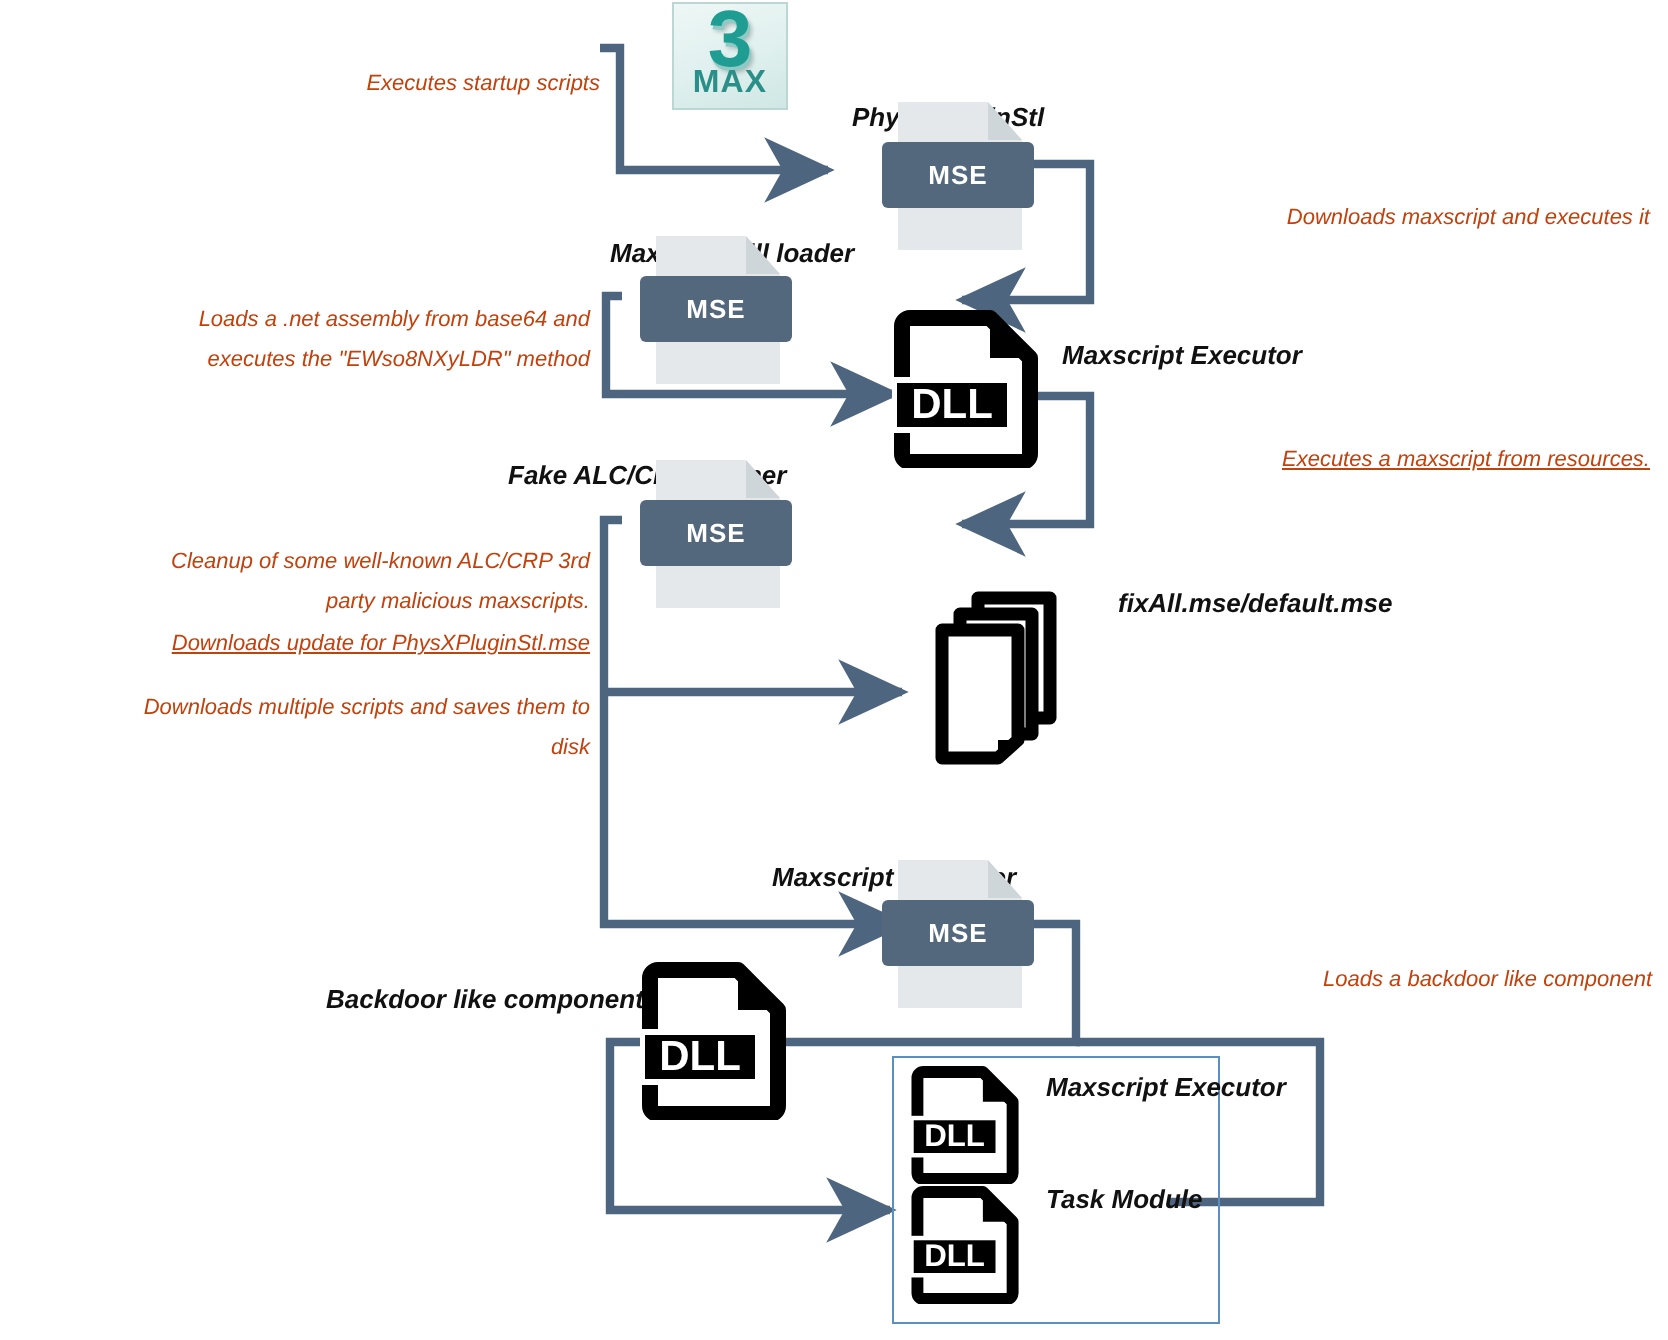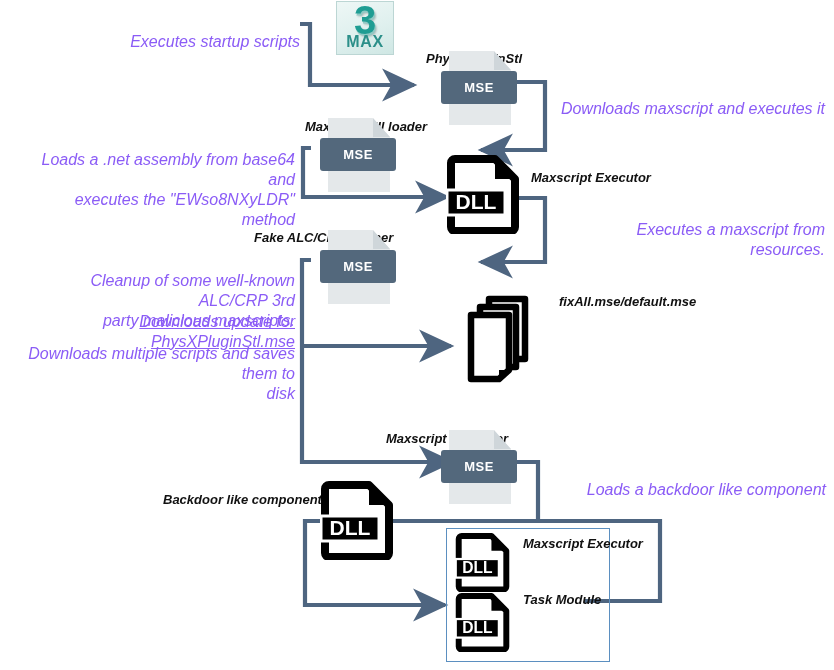--- a/index.html
+++ b/index.html
@@ -20,23 +20,23 @@
     left: 0; top: 0;
     width: 834px; height: 670px;
     pointer-events: none;
   }
 
   
   .note {
     position: absolute;
     font-family: "Liberation Sans", sans-serif;
     font-style: italic;
-    font-size: 16px;
+    font-size: 11px;
     line-height: 20px;
-    color: #8b5cf6;
+    color: #c2410c;
     text-align: right;
     white-space: pre-line;
   }
   .note.left-al { text-align: right; }
 
   
   .ctitle {
     position: absolute;
     font-family: "Liberation Sans", sans-serif;
     font-style: italic;
@@ -175,21 +175,21 @@
 
   <div class="note" style="left:20px; top:312px; width:275px;text-decoration:underline;">Downloads update for PhysXPluginStl.mse</div>
 
   <div class="note" style="left:20px; top:344px; width:275px;">Downloads multiple scripts and saves them to
 disk</div>
 
 
 
   <div class="note left-al" style="left:560px; top:99px; width:265px;">Downloads maxscript and executes it</div>
 
-  <div class="note left-al" style="left:560px; top:220px; width:265px;">Executes a maxscript from resources.</div>
+  <div class="note left-al" style="left:560px; top:220px; width:265px;text-decoration:underline;">Executes a maxscript from resources.</div>
 
   <div class="note left-al" style="left:556px; top:480px; width:270px;">Loads a backdoor like component</div>
 
   <div class="maxlogo" style="left:336px; top:1px;">
     <div class="three">3</div>
     <div class="max">MAX</div>
   </div>
 
   <div class="ctitle" style="left:426px; top:51px;">PhysXPluginStl</div>
   <div class="mse" style="left:449px; top:51px;">

